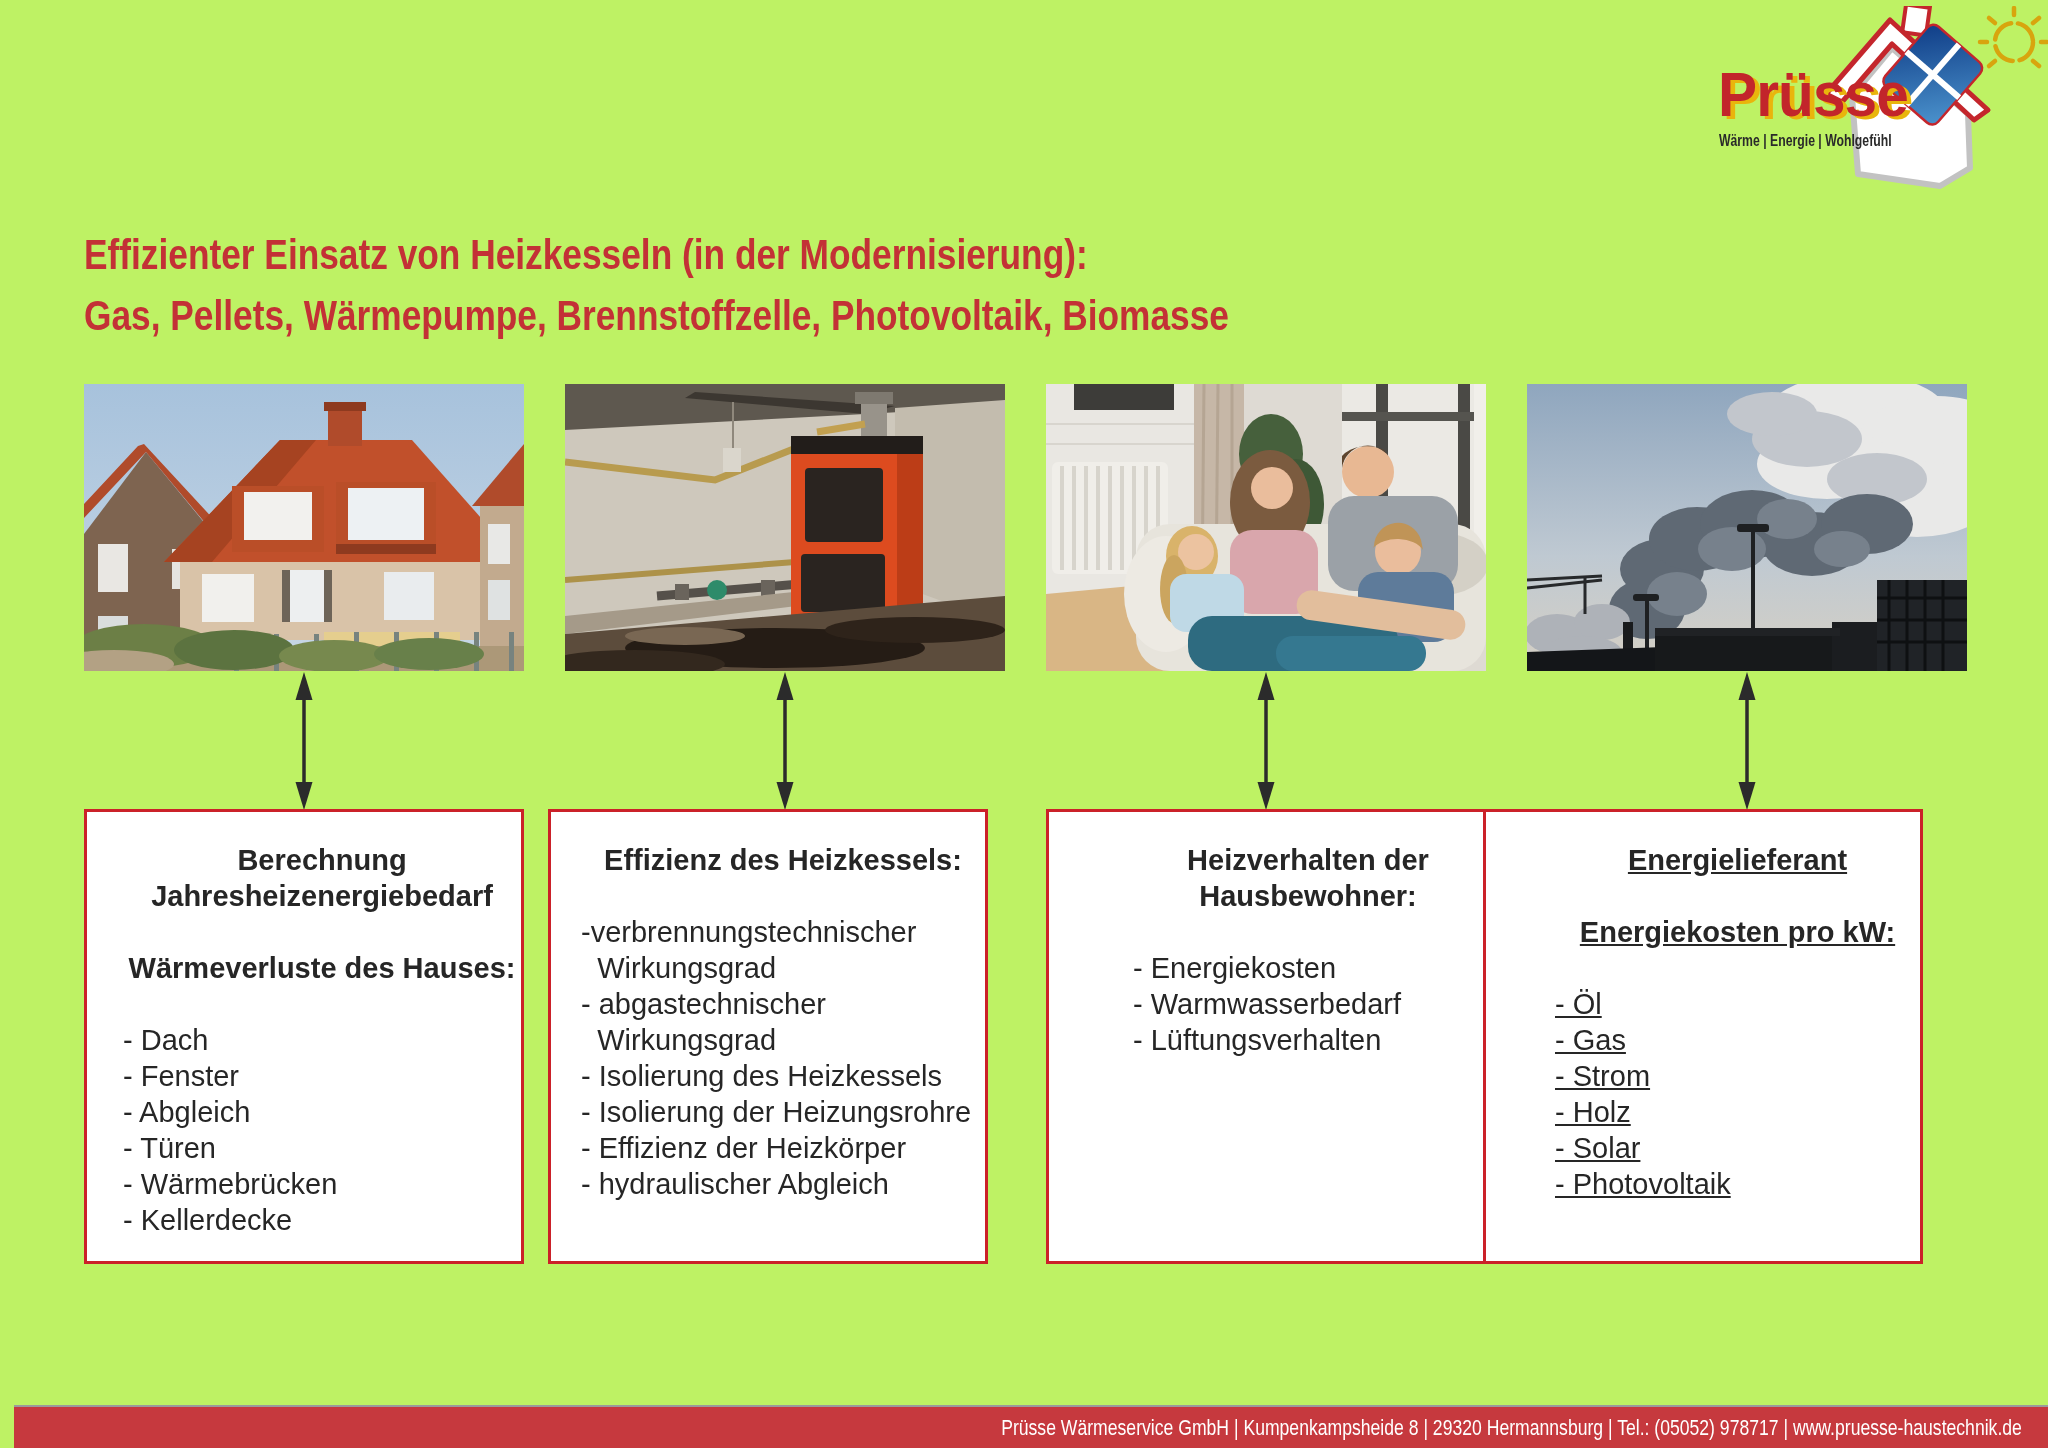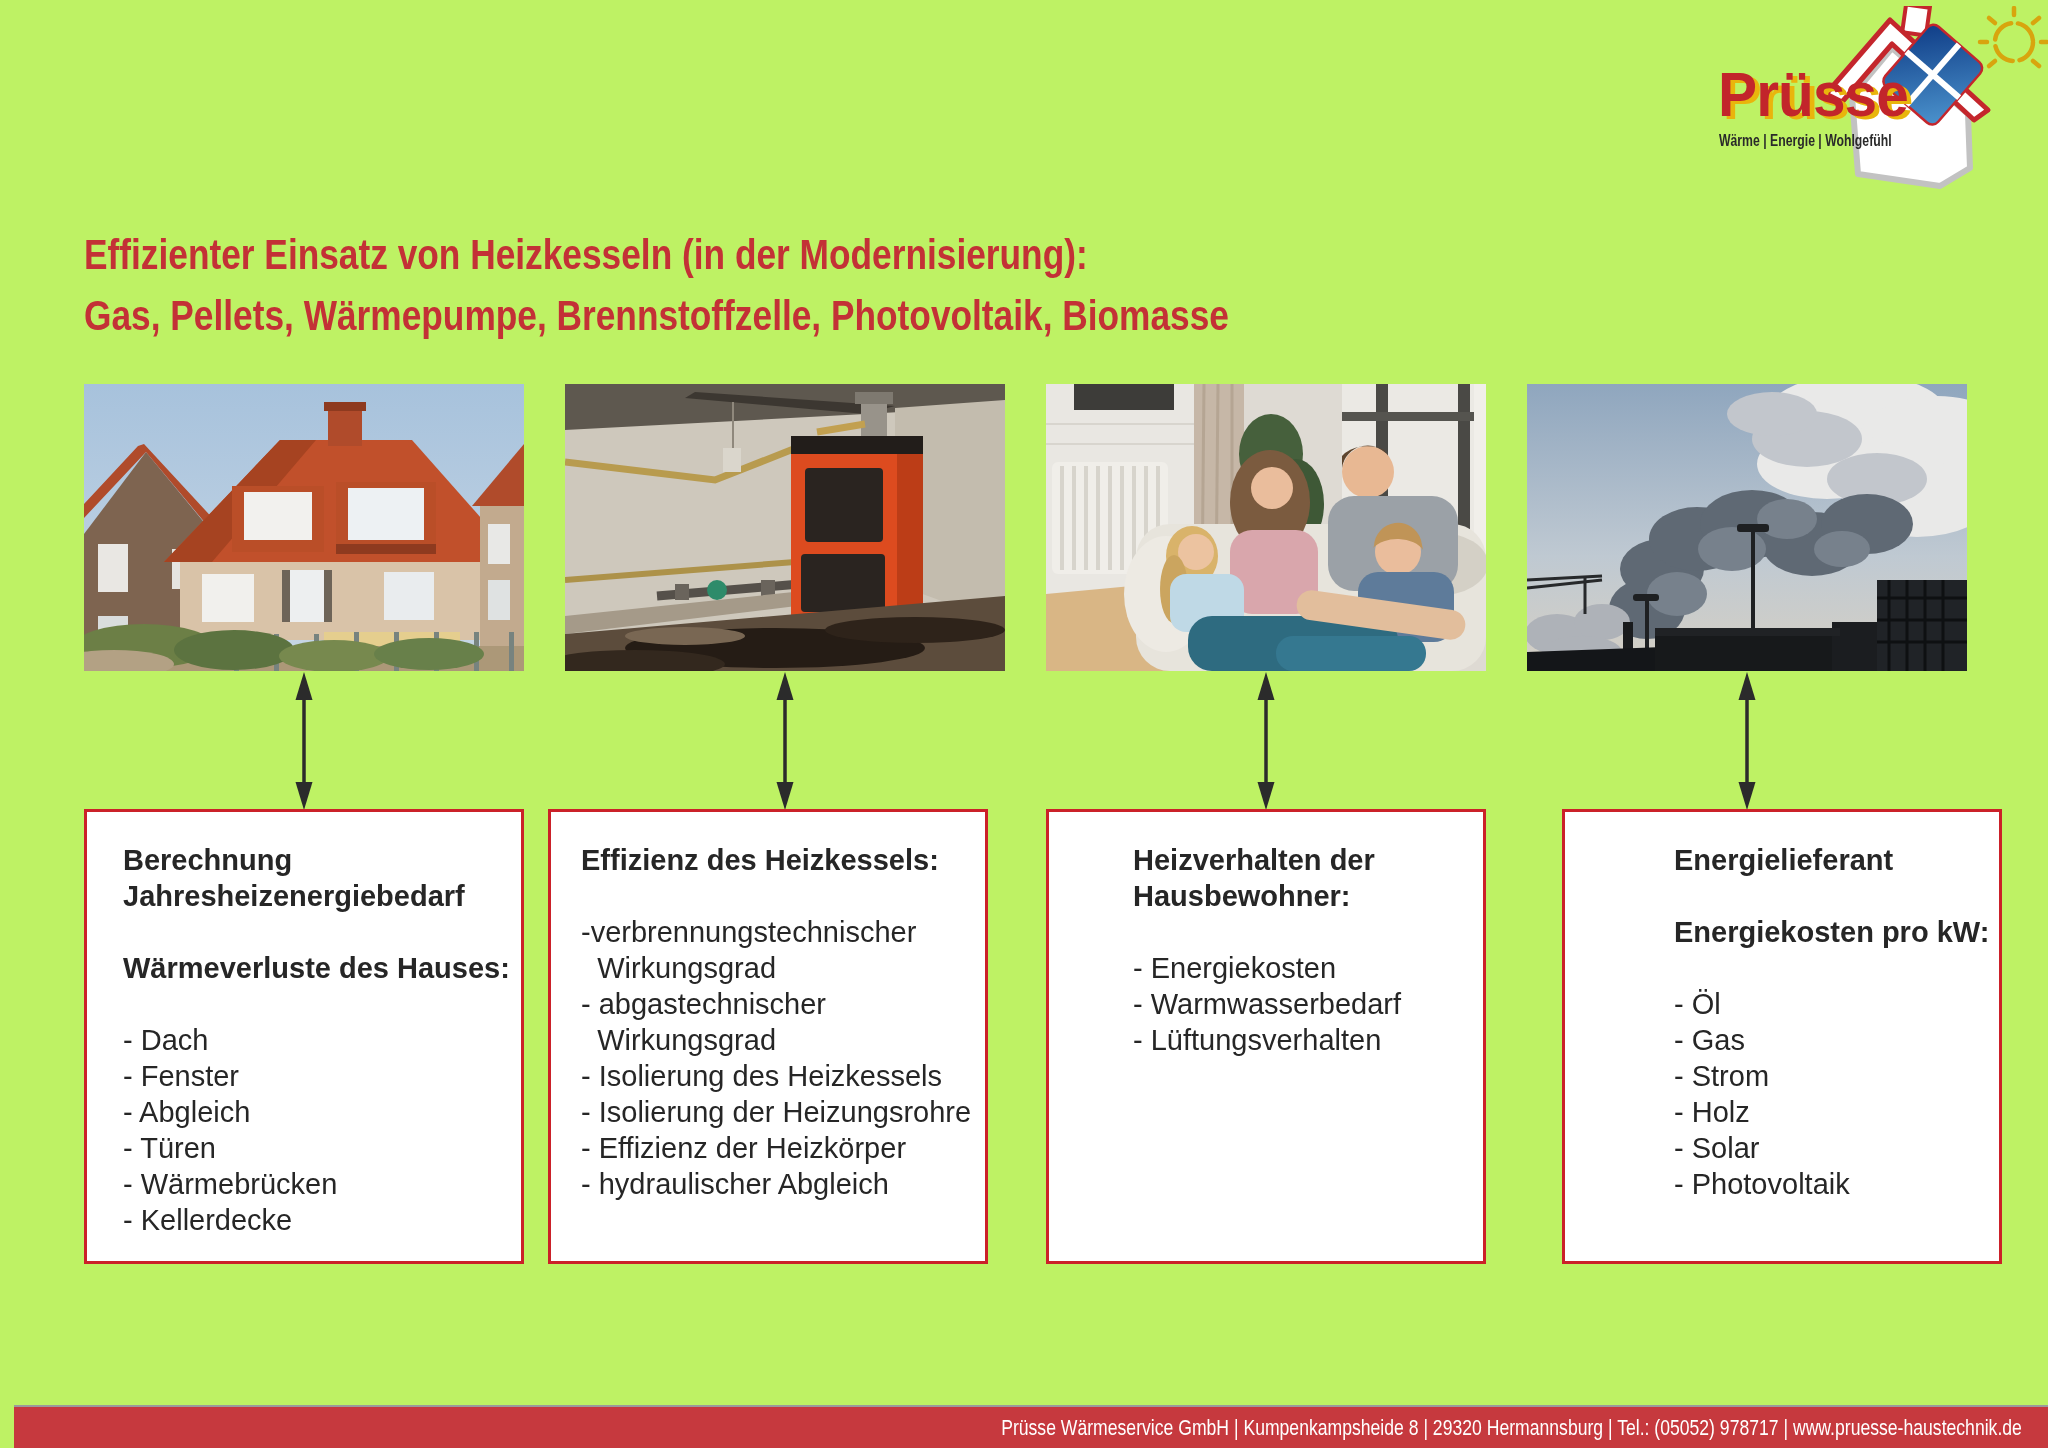--- a/index.html
+++ b/index.html
@@ -30,23 +30,23 @@
   .arrow { position:absolute; top:670px; width:26px; height:142px; }
   .arrow1 { left:291px; } .arrow2 { left:772px; } .arrow3 { left:1253px; } .arrow4 { left:1734px; }
 
   
   .box { position:absolute; top:809px; width:440px; height:455px; background:#fff;
          border:3px solid #CB2129; color:#262626; font-size:29px; line-height:36px;
          padding-top:30px; }
   .box1 { left:84px;  padding-left:36px; }
   .box2 { left:548px; padding-left:30px; }
   .box3 { left:1046px; padding-left:84px; }
-  .box4 { left:1562px; padding-left:109px; }
+  .box4 { left:1483px; padding-left:69px;text-decoration:underline; }
   .seg { white-space:pre-wrap; margin-bottom:36px; }
-  .seg.bold { font-weight:bold; }
+  .seg.bold { font-weight:bold;text-align:center; }
   .seg:last-child { margin-bottom:0; }
 
   
   .footer { position:absolute; left:14px; bottom:0; width:2048px; height:43px;
             background:#C6393E; border-top:2px solid #9B9B9B;
             display:flex; justify-content:flex-end; align-items:center; }
   .footer-text { color:#FFFFFF; font-size:22px; white-space:nowrap; margin-right:40px;
                  transform:scaleX(0.8); transform-origin:right center; }
 </style>
 </head>

